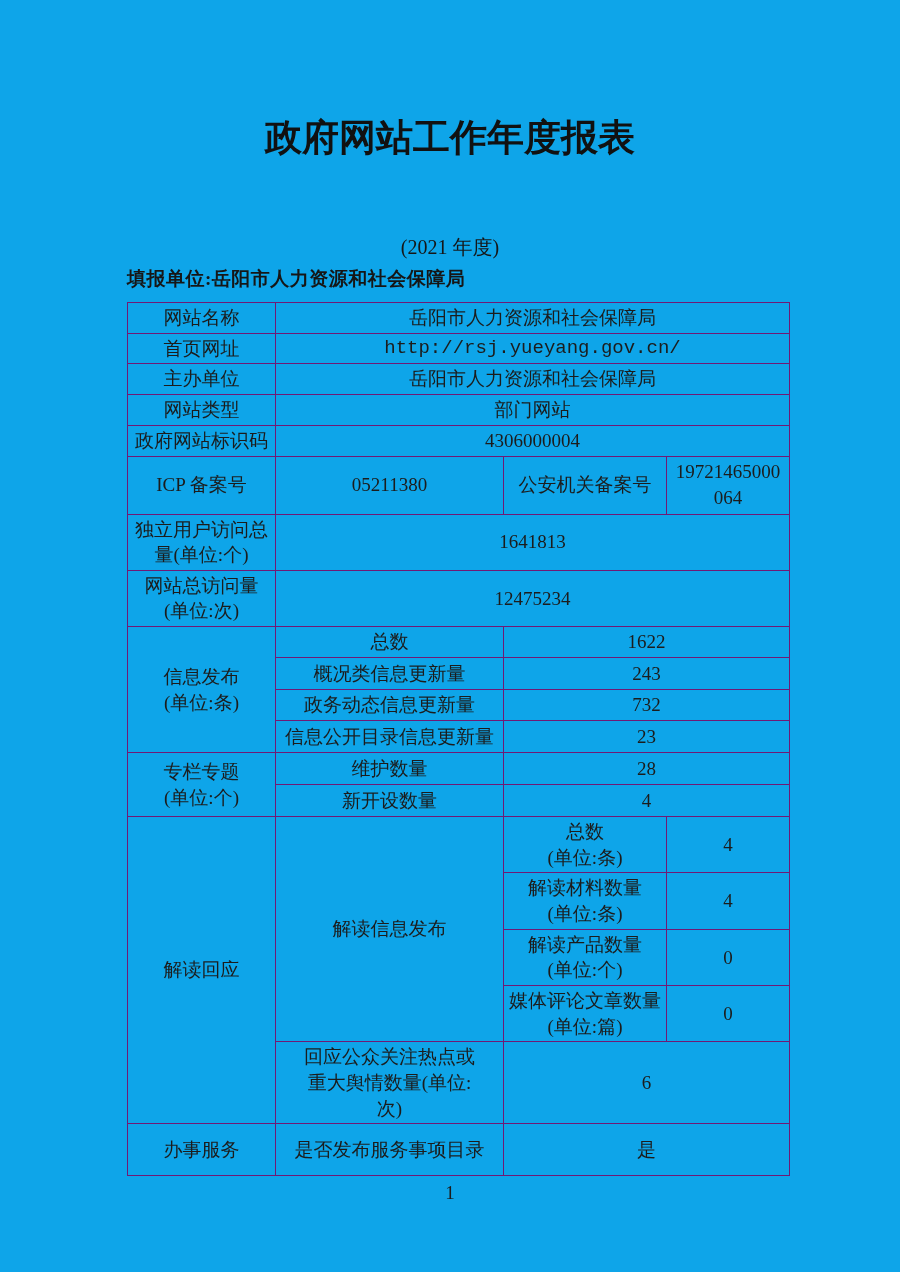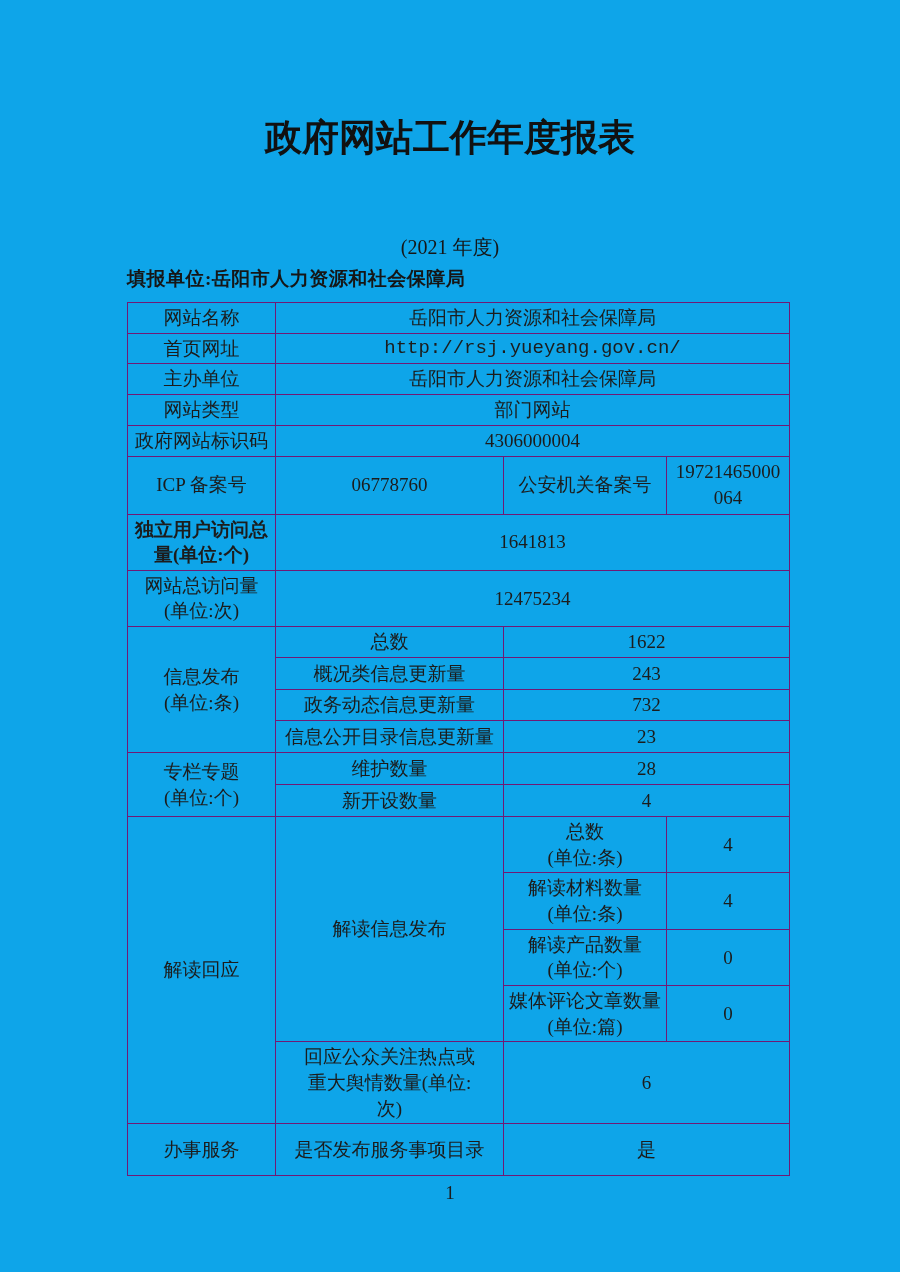--- a/index.html
+++ b/index.html
@@ -35,21 +35,21 @@
   }
   table.report td {
     border:1px solid #701a75;
     text-align:center; vertical-align:middle;
     font-size:19px; line-height:1.35;
     padding:2px 5px;
     white-space:pre-line;
     color:#1c1c1c;
     overflow:hidden;
   }
-  td.left  { text-align:left;font-weight:bold; }
+  td.left  { text-align:left; }
   td.vbottom { vertical-align:bottom; padding-bottom:8px; }
   td.vtop { vertical-align:top; padding-top:5px; }
   td.mono { font-family:Liberation Mono, monospace; font-size:17px; letter-spacing:0px; }
   .pagenum {
     position:absolute; top:1182px; left:0; width:100%;
     text-align:center; font-size:19px; color:#1c1c1c;
   }
 </style>
 </head>
 <body>
@@ -89,21 +89,21 @@
       <td colspan="3">部门网站</td>
     </tr>
 
     <tr style="height:31px">
       <td>政府网站标识码</td>
       <td colspan="3">4306000004</td>
     </tr>
 
     <tr style="height:58px">
       <td>ICP 备案号</td>
-      <td>06778760</td>
+      <td>05211380</td>
       <td>公安机关备案号</td>
       <td>19721465000
 064</td>
     </tr>
 
     <tr style="height:54px">
       <td class="left">独立用户访问总
 量(单位:个)</td>
       <td colspan="3">1641813</td>
     </tr>

